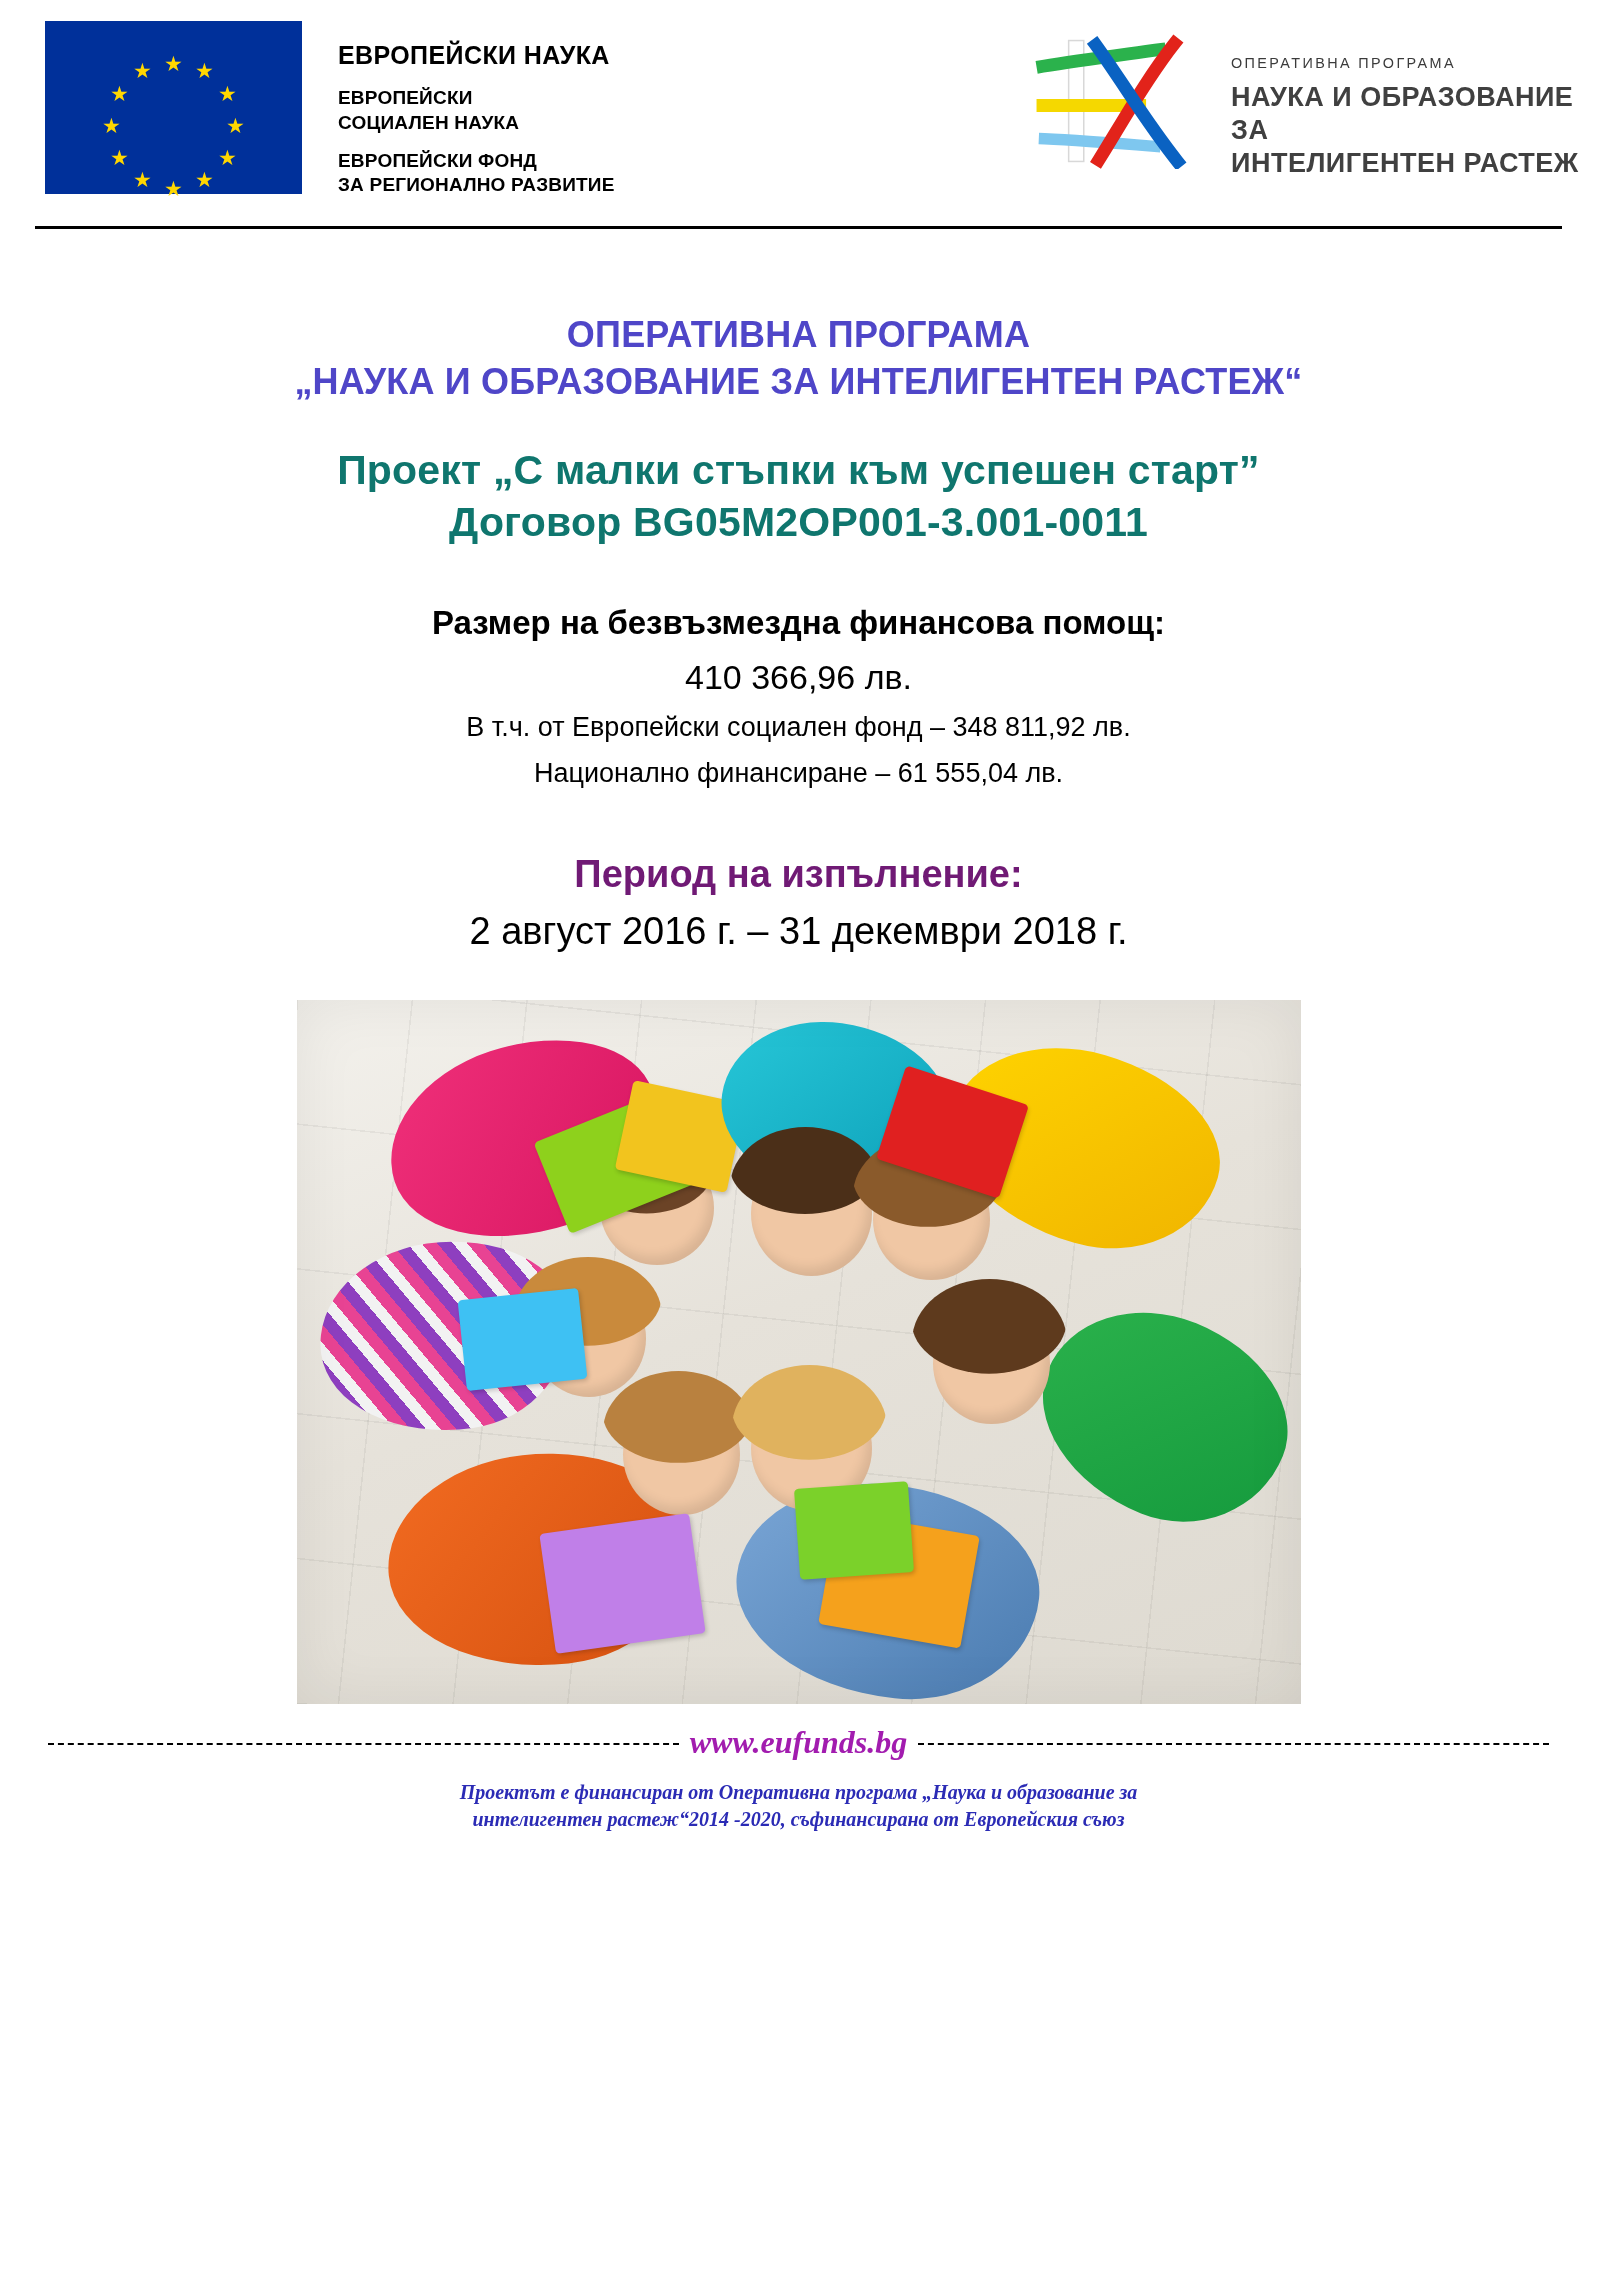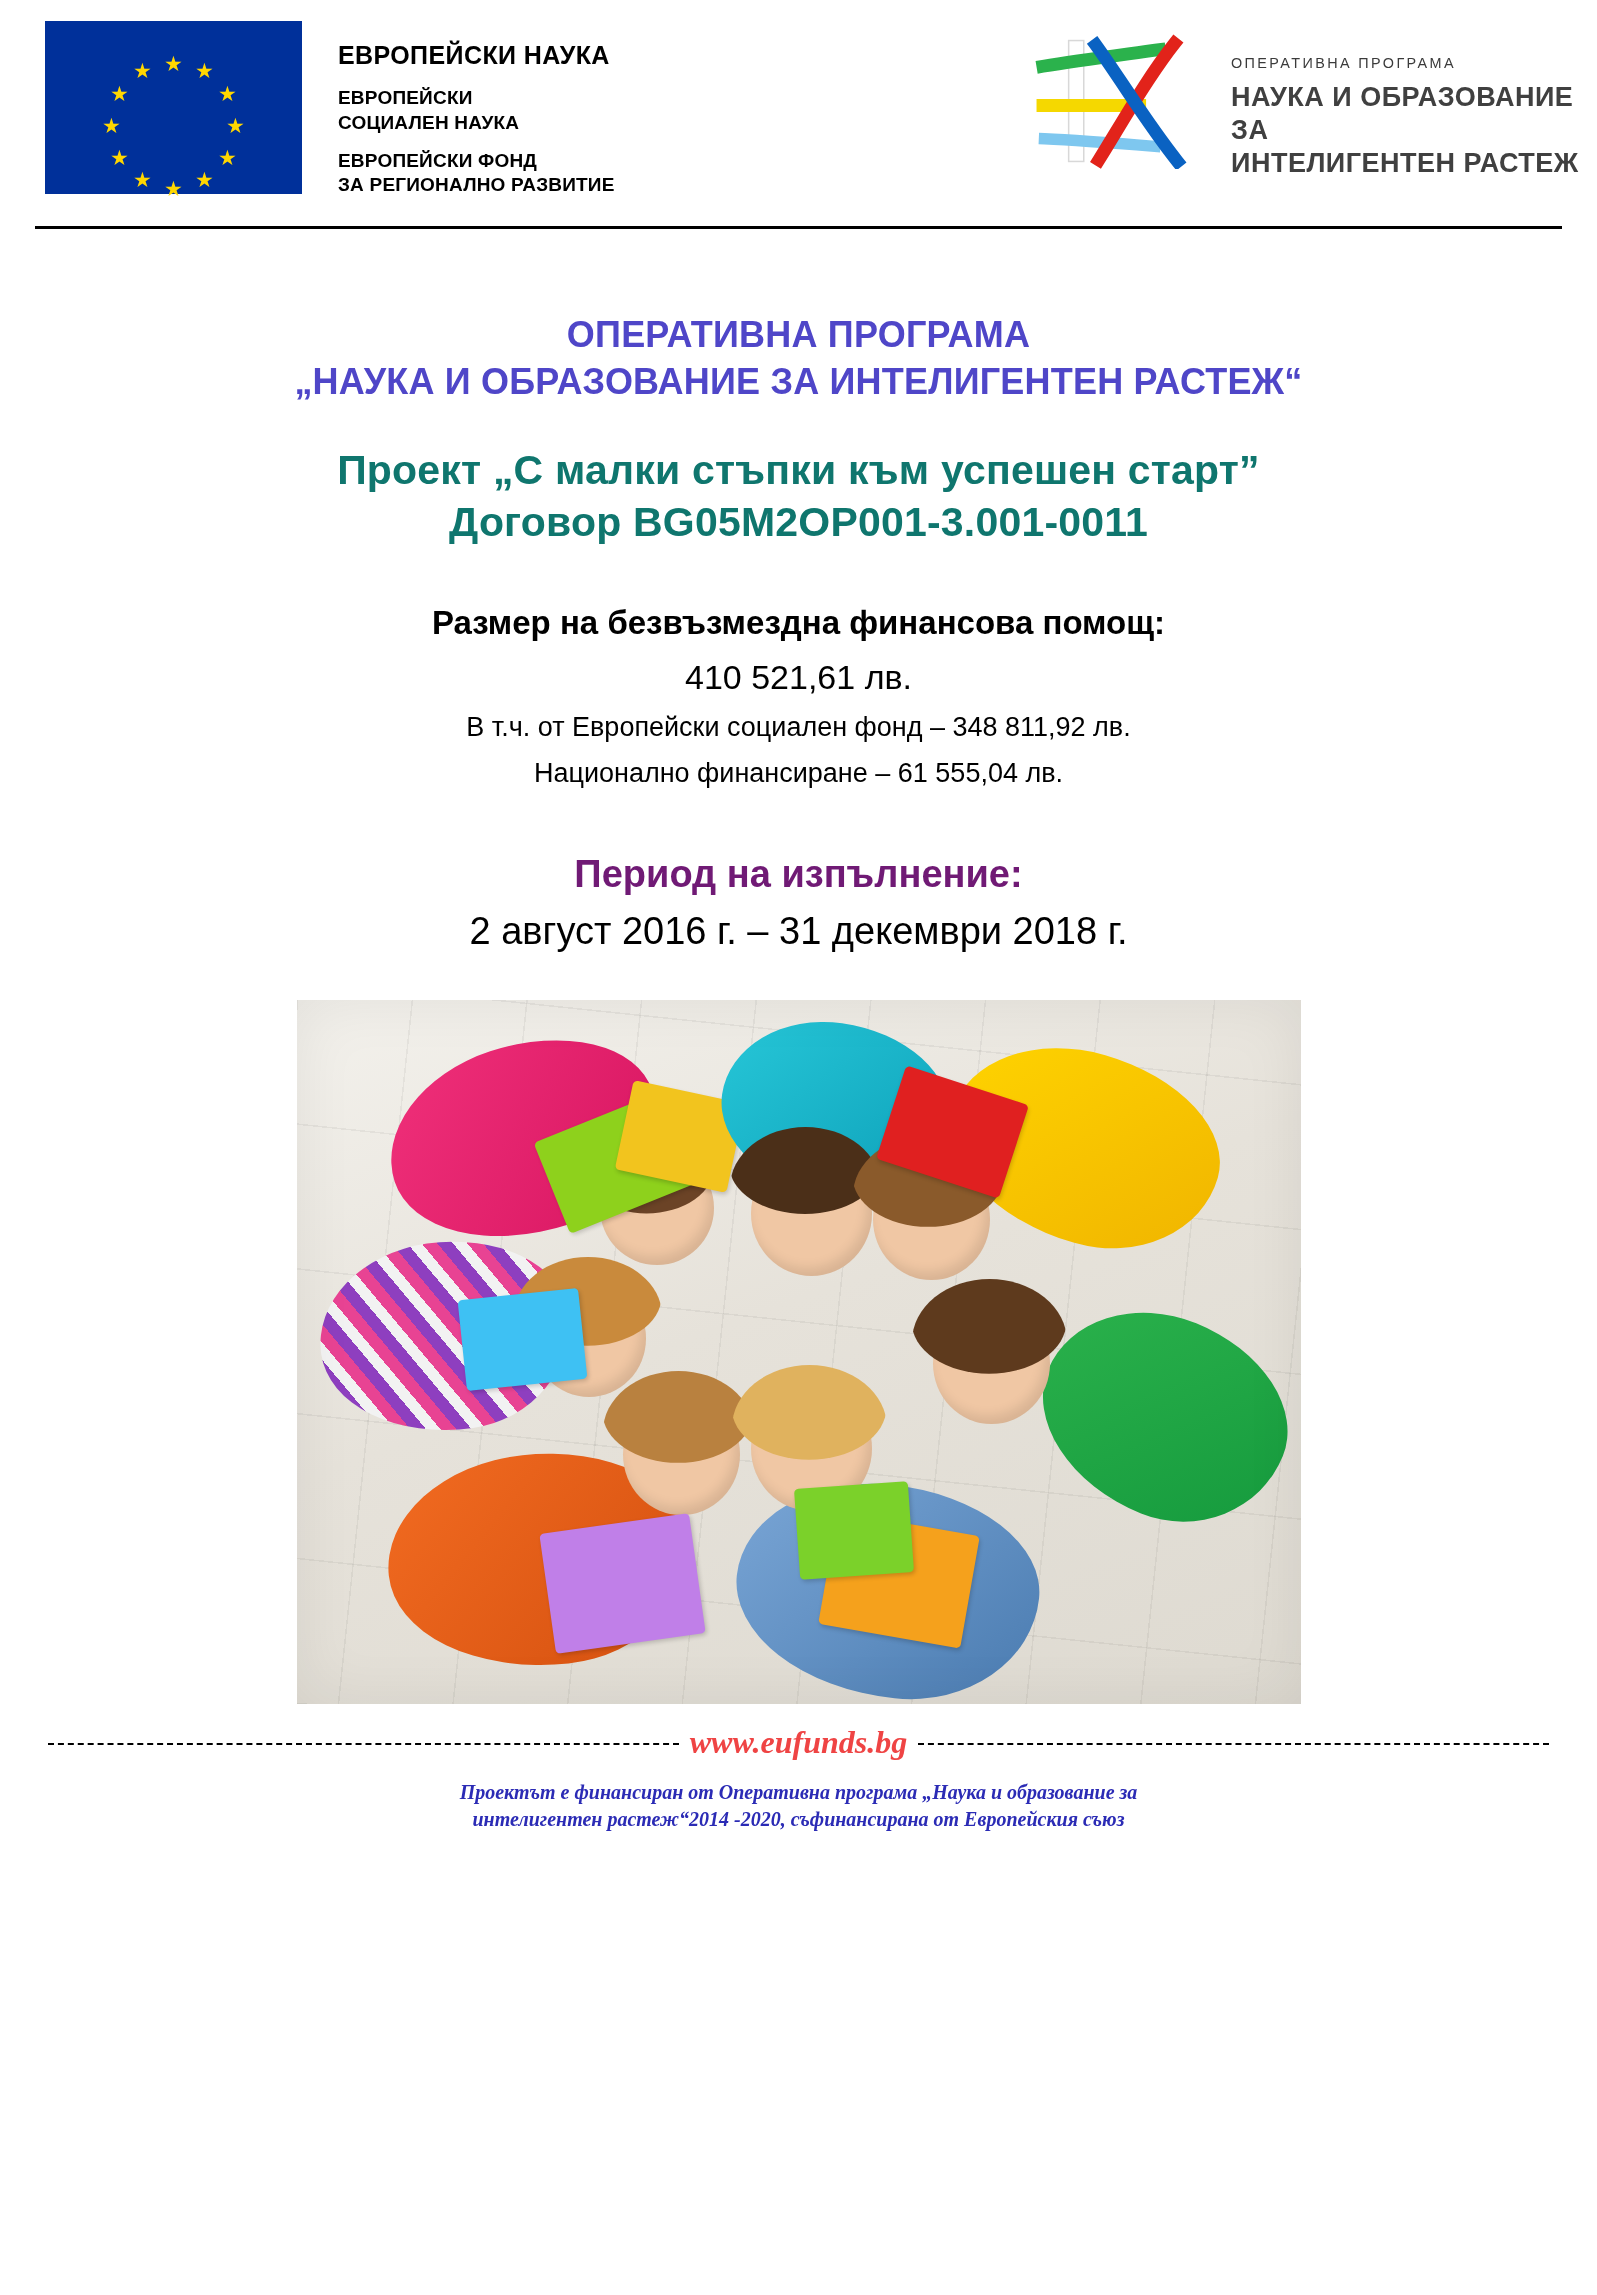--- a/index.html
+++ b/index.html
@@ -220,21 +220,21 @@
     border-top: 2.3px dashed #000;
     height: 0;
     position: relative;
     top: 2.3px;
   }
   .site {
     font-family: "Liberation Serif", serif;
     font-style: italic;
     font-weight: bold;
     font-size: 32px;
-    color: #ef4444;
+    color: #a21caf;
     white-space: nowrap;
   }
   .footer-text {
     font-family: "Liberation Serif", serif;
     font-style: italic;
     font-weight: bold;
     font-size: 20px;
     line-height: 1.36;
     color: #2b2bb5;
     margin-top: 18px;
@@ -310,21 +310,21 @@
     <div>ОПЕРАТИВНА ПРОГРАМА</div>
     <div>„НАУКА И ОБРАЗОВАНИЕ ЗА ИНТЕЛИГЕНТЕН РАСТЕЖ“</div>
   </div>
 
   <div class="project-title">
     <div>Проект „С малки стъпки към успешен старт”</div>
     <div>Договор  BG05M2OP001-3.001-0011</div>
   </div>
 
   <div class="grant-label">Размер на безвъзмездна финансова помощ:</div>
-  <div class="grant-amount">410 521,61 лв.</div>
+  <div class="grant-amount">410 366,96 лв.</div>
   <div class="grant-line">В т.ч. от Европейски социален фонд – 348 811,92 лв.</div>
   <div class="grant-line">Национално финансиране – 61 555,04 лв.</div>
 
   <div class="period-label">Период на изпълнение:</div>
   <div class="period-value">2 август 2016 г. – 31 декември 2018 г.</div>
 
   <div class="photo-wrap">
     <div class="floor"></div>
 
     <div class="body-shape" style="left:91px; top:45px; width:273px; height:189px; background:linear-gradient(135deg,#f0307a,#d71560); transform:rotate(-18deg);"></div>

